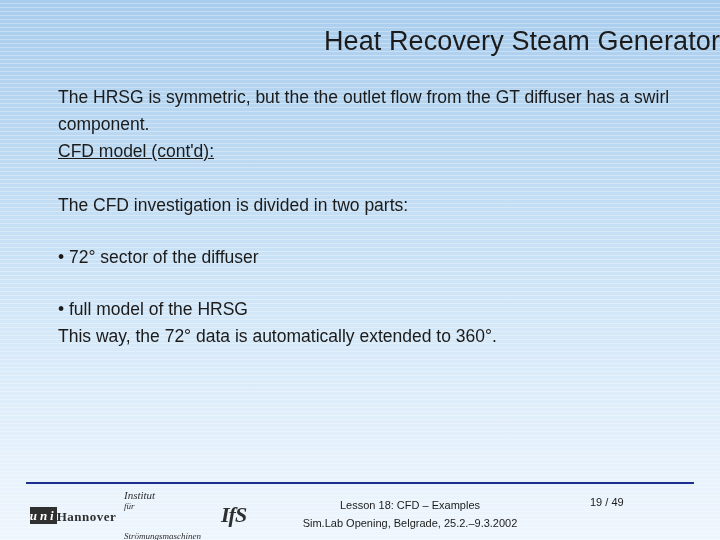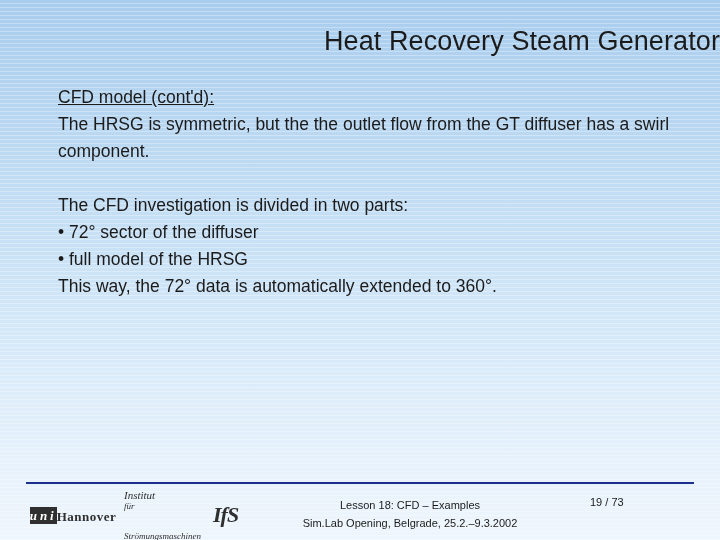--- a/index.html
+++ b/index.html
@@ -46,20 +46,21 @@
     margin: 0;
   }
   .para-gap {
     height: 27px;
   }
   .underline {
     text-decoration: underline;
   }
   .bullet-line {
     white-space: nowrap;
+    margin-top: 25px;
   }
   .rule {
     position: absolute;
     left: 26px;
     top: 482px;
     width: 668px;
     height: 0;
     border-top: 2px solid #1d2f8e;
   }
   .footer {
@@ -112,21 +113,21 @@
     font-family: "Liberation Serif", serif;
     font-style: italic;
     color: #2f2f2f;
     line-height: 11px;
     padding-top: 2px;
   }
   .logo-inst .l1 { font-size: 11px; }
   .logo-inst .l2 { font-size: 9px; }
   .logo-inst .l3 { font-size: 9px; margin-top: 19px; }
   .logo-ifs {
-    margin-left: 12px;
+    margin-left: 20px;
     font-family: "Liberation Serif", serif;
     font-style: italic;
     font-weight: bold;
     font-size: 22px;
     color: #2f2f2f;
     letter-spacing: -1px;
   }
   .footer-center {
     position: absolute;
     left: 240px;
@@ -147,22 +148,22 @@
   }
 </style>
 </head>
 <body>
 
 <div class="slide">
 
   <div class="title">Heat Recovery Steam Generator</div>
 
   <div class="body-text">
+    <p class="para">The HRSG is symmetric, but the the outlet flow from the GT diffuser has a swirl component.</p>
     <p class="para underline">CFD model (cont'd):</p>
-    <p class="para">The HRSG is symmetric, but the the outlet flow from the GT diffuser has a swirl component.</p>
     <div class="para-gap"></div>
     <p class="para">The CFD investigation is divided in two parts:</p>
     <p class="para bullet-line">• 72° sector of the diffuser</p>
     <p class="para bullet-line">• full model of the HRSG</p>
     <p class="para">This way, the 72° data is automatically extended to 360°.</p>
   </div>
 
   <div class="rule"></div>
 
   <div class="footer">
@@ -177,16 +178,16 @@
         <div class="l3">Strömungsmaschinen</div>
       </div>
       <div class="logo-ifs">IfS</div>
     </div>
 
     <div class="footer-center">
       <div>Lesson 18: CFD – Examples</div>
       <div>Sim.Lab Opening, Belgrade, 25.2.–9.3.2002</div>
     </div>
 
-    <div class="footer-right">19 / 73</div>
+    <div class="footer-right">19 / 49</div>
   </div>
 
 </div>
 
 </body></html>

